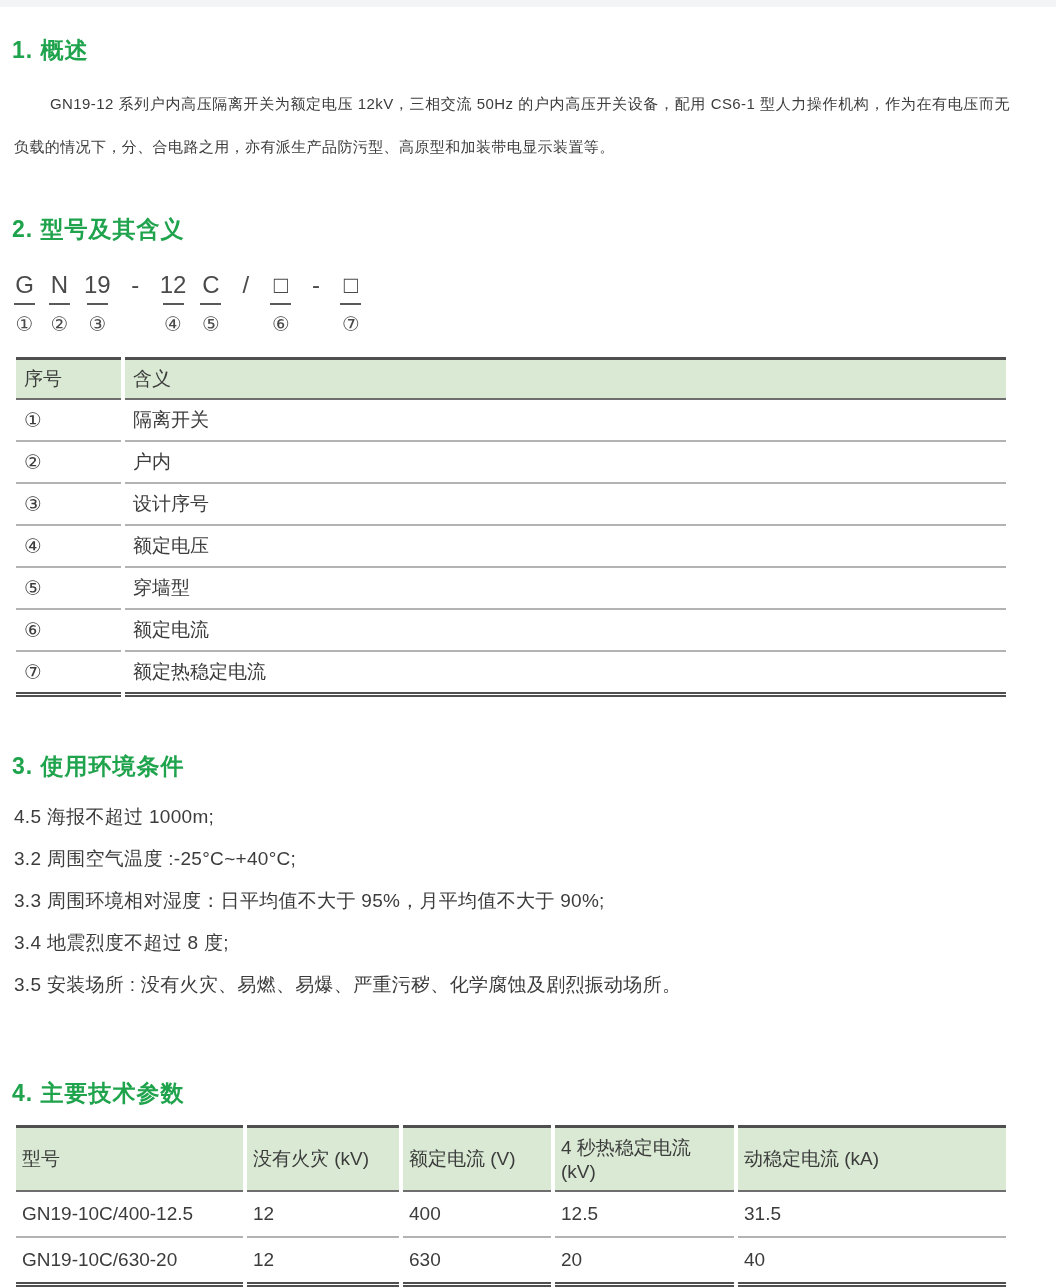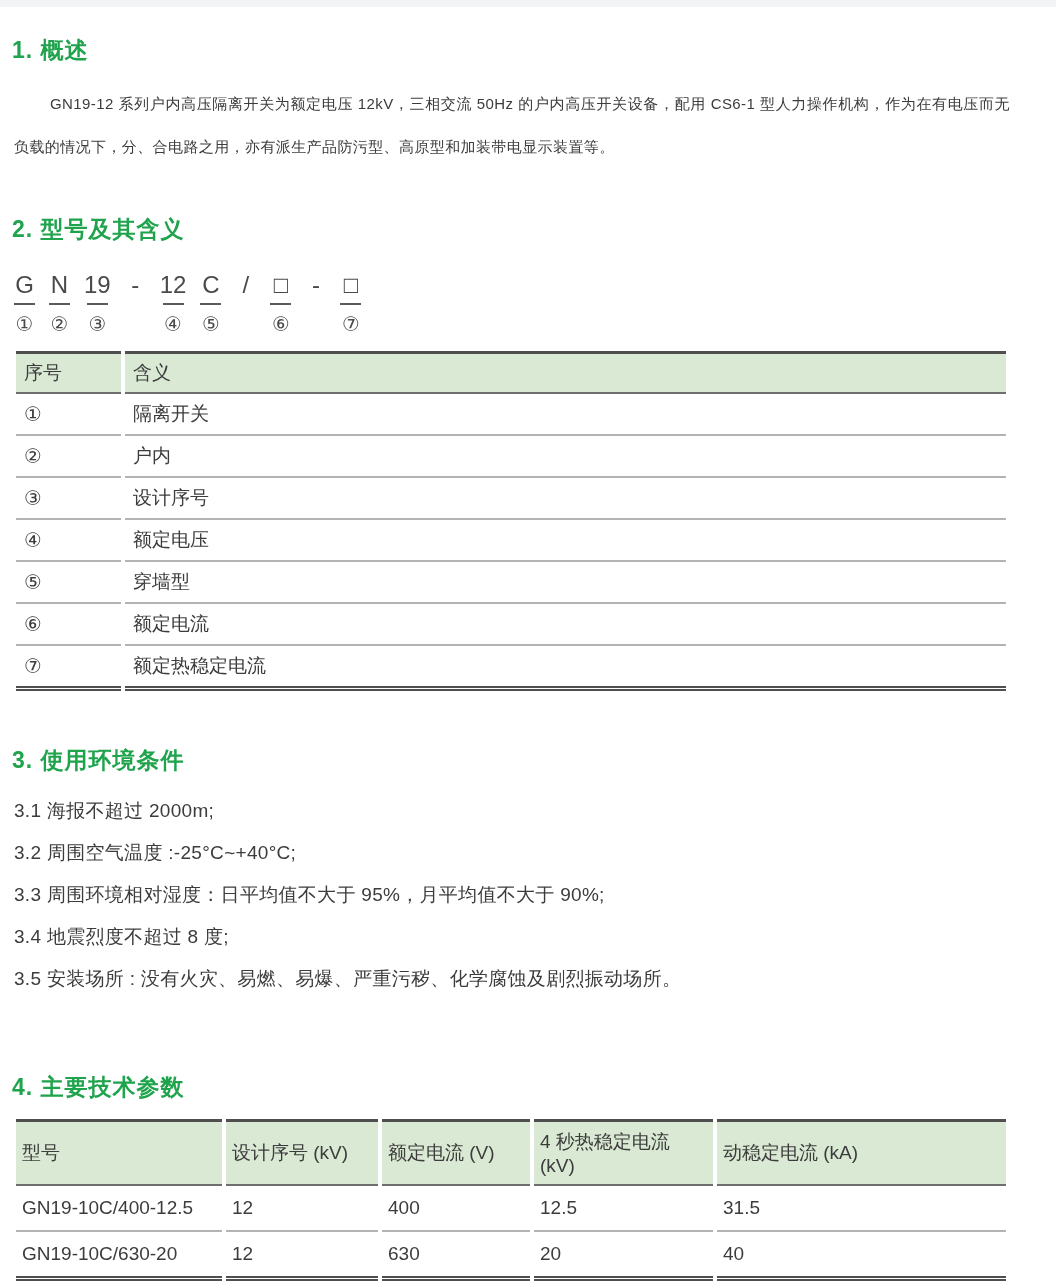--- a/index.html
+++ b/index.html
@@ -72,30 +72,30 @@
     color:var(--txt);
     border-top:3px solid var(--border-dark);
     border-bottom:2px solid var(--border-mid);
   }
   td{
     border-bottom:2px solid var(--border-light);
     color:var(--txt);
   }
   tbody tr:last-child td{border-bottom:5px double var(--border-dark);}
 
-  .tbl-meaning{margin-top:16px;}
+  .tbl-meaning{margin-top:22px;}
   .tbl-meaning th{padding:6px 8px;}
   .tbl-meaning td{padding:7px 8px;}
   .tbl-meaning .c0{width:105px;}
   .tbl-meaning td.num-cell{font-size:20px;}
 
   .tbl-params{margin-top:17px;}
   .tbl-params th{padding:7px 6px;}
   .tbl-params td{padding:11px 6px;}
-  .tbl-params .c0{width:206px;}
+  .tbl-params .c0{width:227px;}
   .tbl-params .c1{width:152px;}
   .tbl-params .c2{width:148px;}
   .tbl-params .c3{width:179px;}
 
   
   .env-list{margin:15px 0 0 2px;}
   .env-item{font-size:19px;line-height:42px;letter-spacing:0.3px;}
 </style>
 </head>
 <body>
@@ -199,35 +199,35 @@
             <td class="c0 num-cell">⑦</td>
             <td class="c1">额定热稳定电流</td>
           </tr>
         </tbody>
       </table>
   </section>
 
   <section>
     <h2 class="sec-title mt-sec3">3. 使用环境条件</h2>
     <div class="env-list" id="env-list">
-        <div class="env-item">3.1 海报不超过 2000m;</div>
+        <div class="env-item">4.5 海报不超过 1000m;</div>
         <div class="env-item">3.2 周围空气温度 :-25°C~+40°C;</div>
         <div class="env-item">3.3 周围环境相对湿度：日平均值不大于 95%，月平均值不大于 90%;</div>
         <div class="env-item">3.4 地震烈度不超过 8 度;</div>
         <div class="env-item">3.5 安装场所 : 没有火灾、易燃、易爆、严重污秽、化学腐蚀及剧烈振动场所。</div>
       </div>
   </section>
 
   <section>
     <h2 class="sec-title mt-sec4">4. 主要技术参数</h2>
     <table class="tbl-params" id="params-table">
         <thead>
           <tr>
             <th class="c0">型号</th>
-            <th class="c1">设计序号 (kV)</th>
+            <th class="c1">没有火灾 (kV)</th>
             <th class="c2">额定电流 (V)</th>
             <th class="c3">4 秒热稳定电流 (kV)</th>
             <th class="c4">动稳定电流 (kA)</th>
           </tr>
         </thead>
         <tbody>
           <tr>
             <td class="c0">GN19-10C/400-12.5</td>
             <td class="c1">12</td>
             <td class="c2">400</td>

